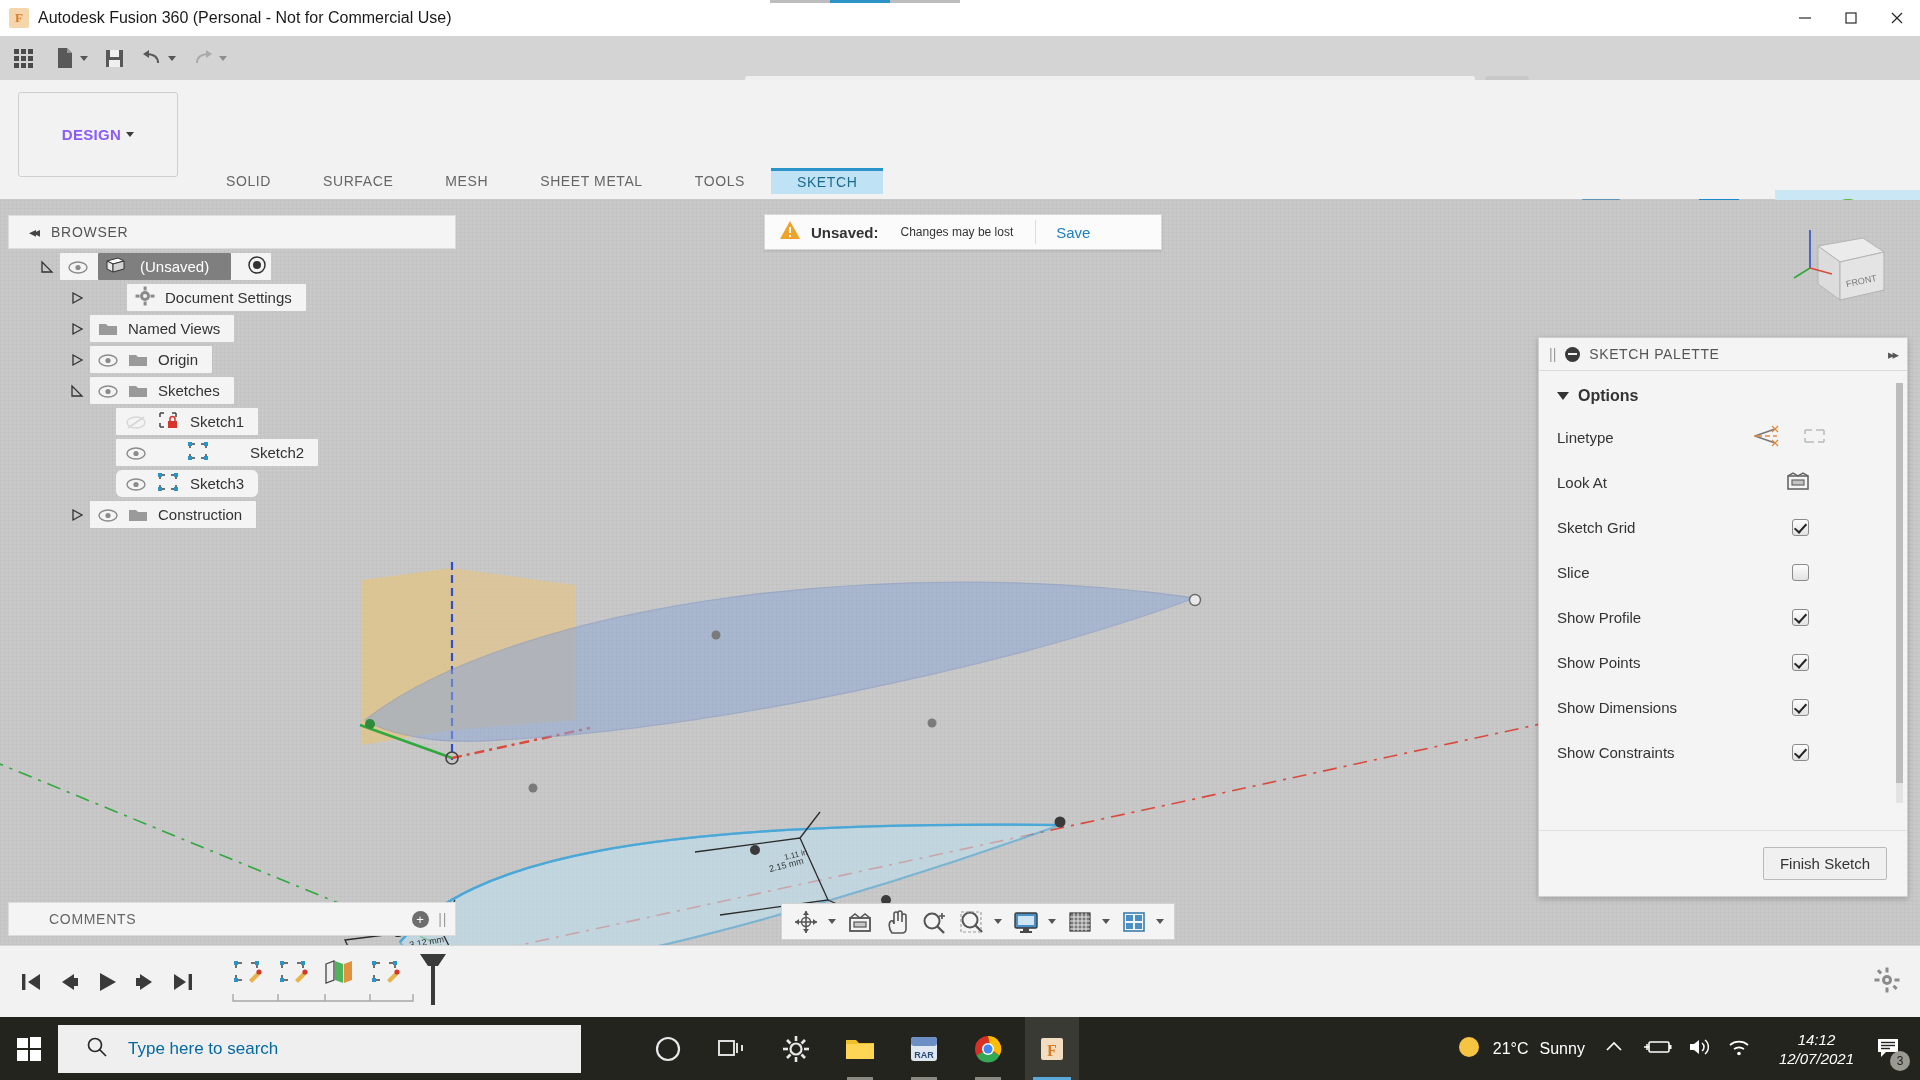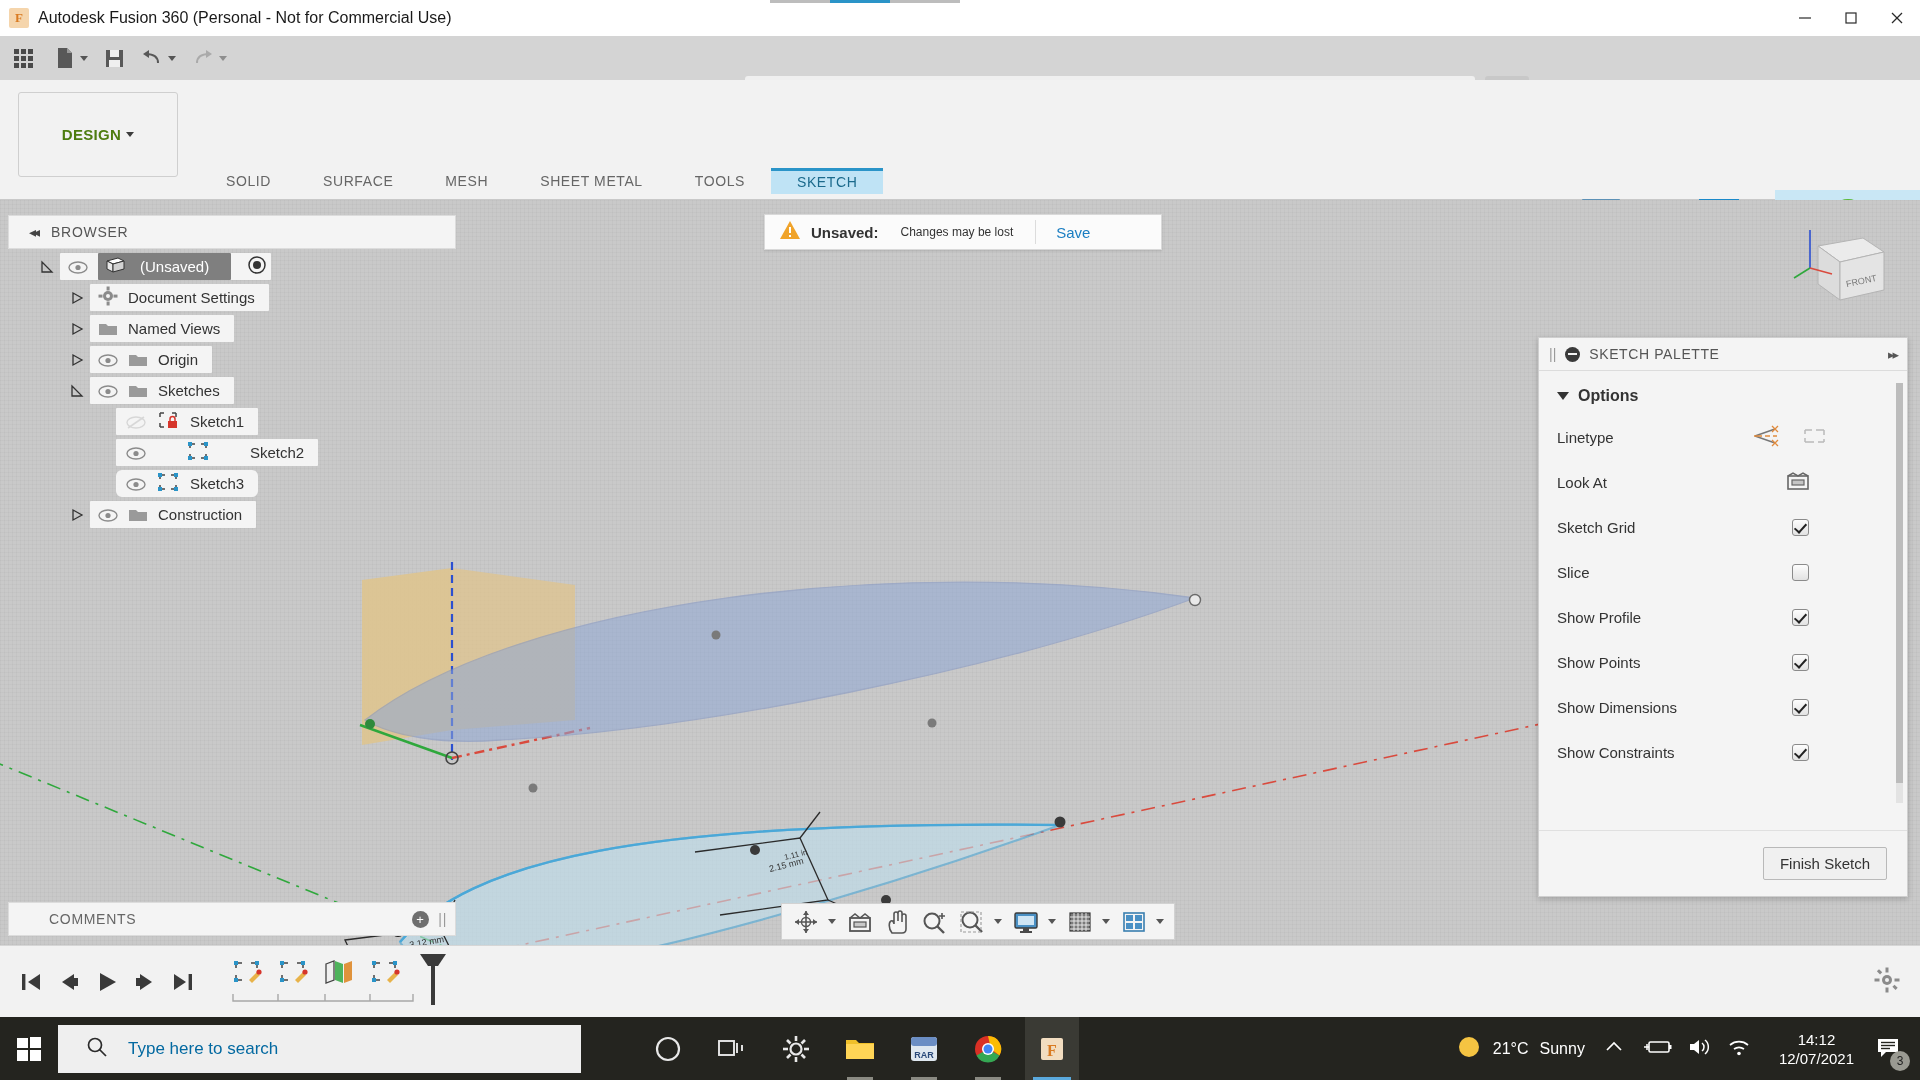--- a/index.html
+++ b/index.html
@@ -84,21 +84,21 @@
   
   .ribbon {
     position:absolute; left:0; top:80px; width:1920px; height:120px;
     background:#f2f2f2; border-bottom:1px solid #c9c9c9;
   }
   .design-box {
     position:absolute; left:18px; top:12px; width:160px; height:85px;
     background:#f2f2f2; border:1px solid #cfcfcf; border-radius:3px;
     display:flex; align-items:center; justify-content:center; cursor:pointer;
   }
-  .design-box span { font-size:15px; font-weight:bold; color:#4d7c0f; letter-spacing:.3px; }
+  .design-box span { font-size:15px; font-weight:bold; color:#8b5cf6; letter-spacing:.3px; }
 
   .tabs { position:absolute; left:200px; top:88px; display:flex; gap:0; }
   .rtab {
     padding:0 26px; height:26px; line-height:26px; font-size:14px; color:#666;
     letter-spacing:.6px; cursor:pointer; white-space:nowrap;
   }
   .rtab.active {
     background:#bfe3f5; color:#1b6a8c; border-top:3px solid #2a94c8; line-height:23px;
   }
 
@@ -273,21 +273,21 @@
   .tb-app { width:54px; height:63px; display:flex; align-items:center; justify-content:center;
             position:relative; cursor:pointer; }
   .tb-app.active { background:#3a3a34; }
   .tb-app.active:after { content:""; position:absolute; bottom:0; left:8px; width:38px; height:3px;
                          background:#5aa9dd; }
   .tb-app.open:after { content:""; position:absolute; bottom:0; left:14px; width:26px; height:3px;
                         background:#8a8a82; }
   .tb-right { position:absolute; right:0; display:flex; align-items:center; height:63px;
               color:#fff; gap:14px; padding-right:12px; }
   .tb-right .wx { display:flex; align-items:center; gap:11px; font-size:16px; }
-  .tb-clock { text-align:center; font-size:15px; line-height:19px; }
+  .tb-clock { text-align:center; font-size:15px; line-height:19px;font-style:italic; }
   .tb-notif { position:relative; width:40px; height:40px; display:flex; align-items:center;
               justify-content:center; cursor:pointer; }
   .tb-notif .badge {
     position:absolute; right:-2px; bottom:-2px; width:20px; height:20px; border-radius:50%;
     background:#9a9a92; color:#222; font-size:12px; display:flex; align-items:center;
     justify-content:center;
   }
 </style>
 </head>
 <body>
@@ -721,21 +721,21 @@
           </span>
           <span style="margin-left:6px;">
             <svg width="20" height="20">
                 <circle cx="10" cy="10" r="8" fill="none" stroke="#333" stroke-width="1.5"></circle>
                 <circle cx="10" cy="10" r="4" fill="#333"></circle>
               </svg>
           </span>
         </span>
       </div>
 
-      <div class="trow" style="padding-left:56px;">
+      <div class="trow" style="padding-left:56px;gap:37px;">
         <span class="twist">
           <svg width="14" height="14">
               <path d="M3 2 L12 7 L3 12 Z" fill="none" stroke="#333" stroke-width="1.3"></path>
             </svg>
         </span>
         <span class="tchip">
           <span>
             <svg width="20" height="20">
                 <circle cx="10" cy="10" r="5" fill="#8b8b8b"></circle>
                 <circle cx="10" cy="10" r="2" fill="#f4f4f4"></circle>

